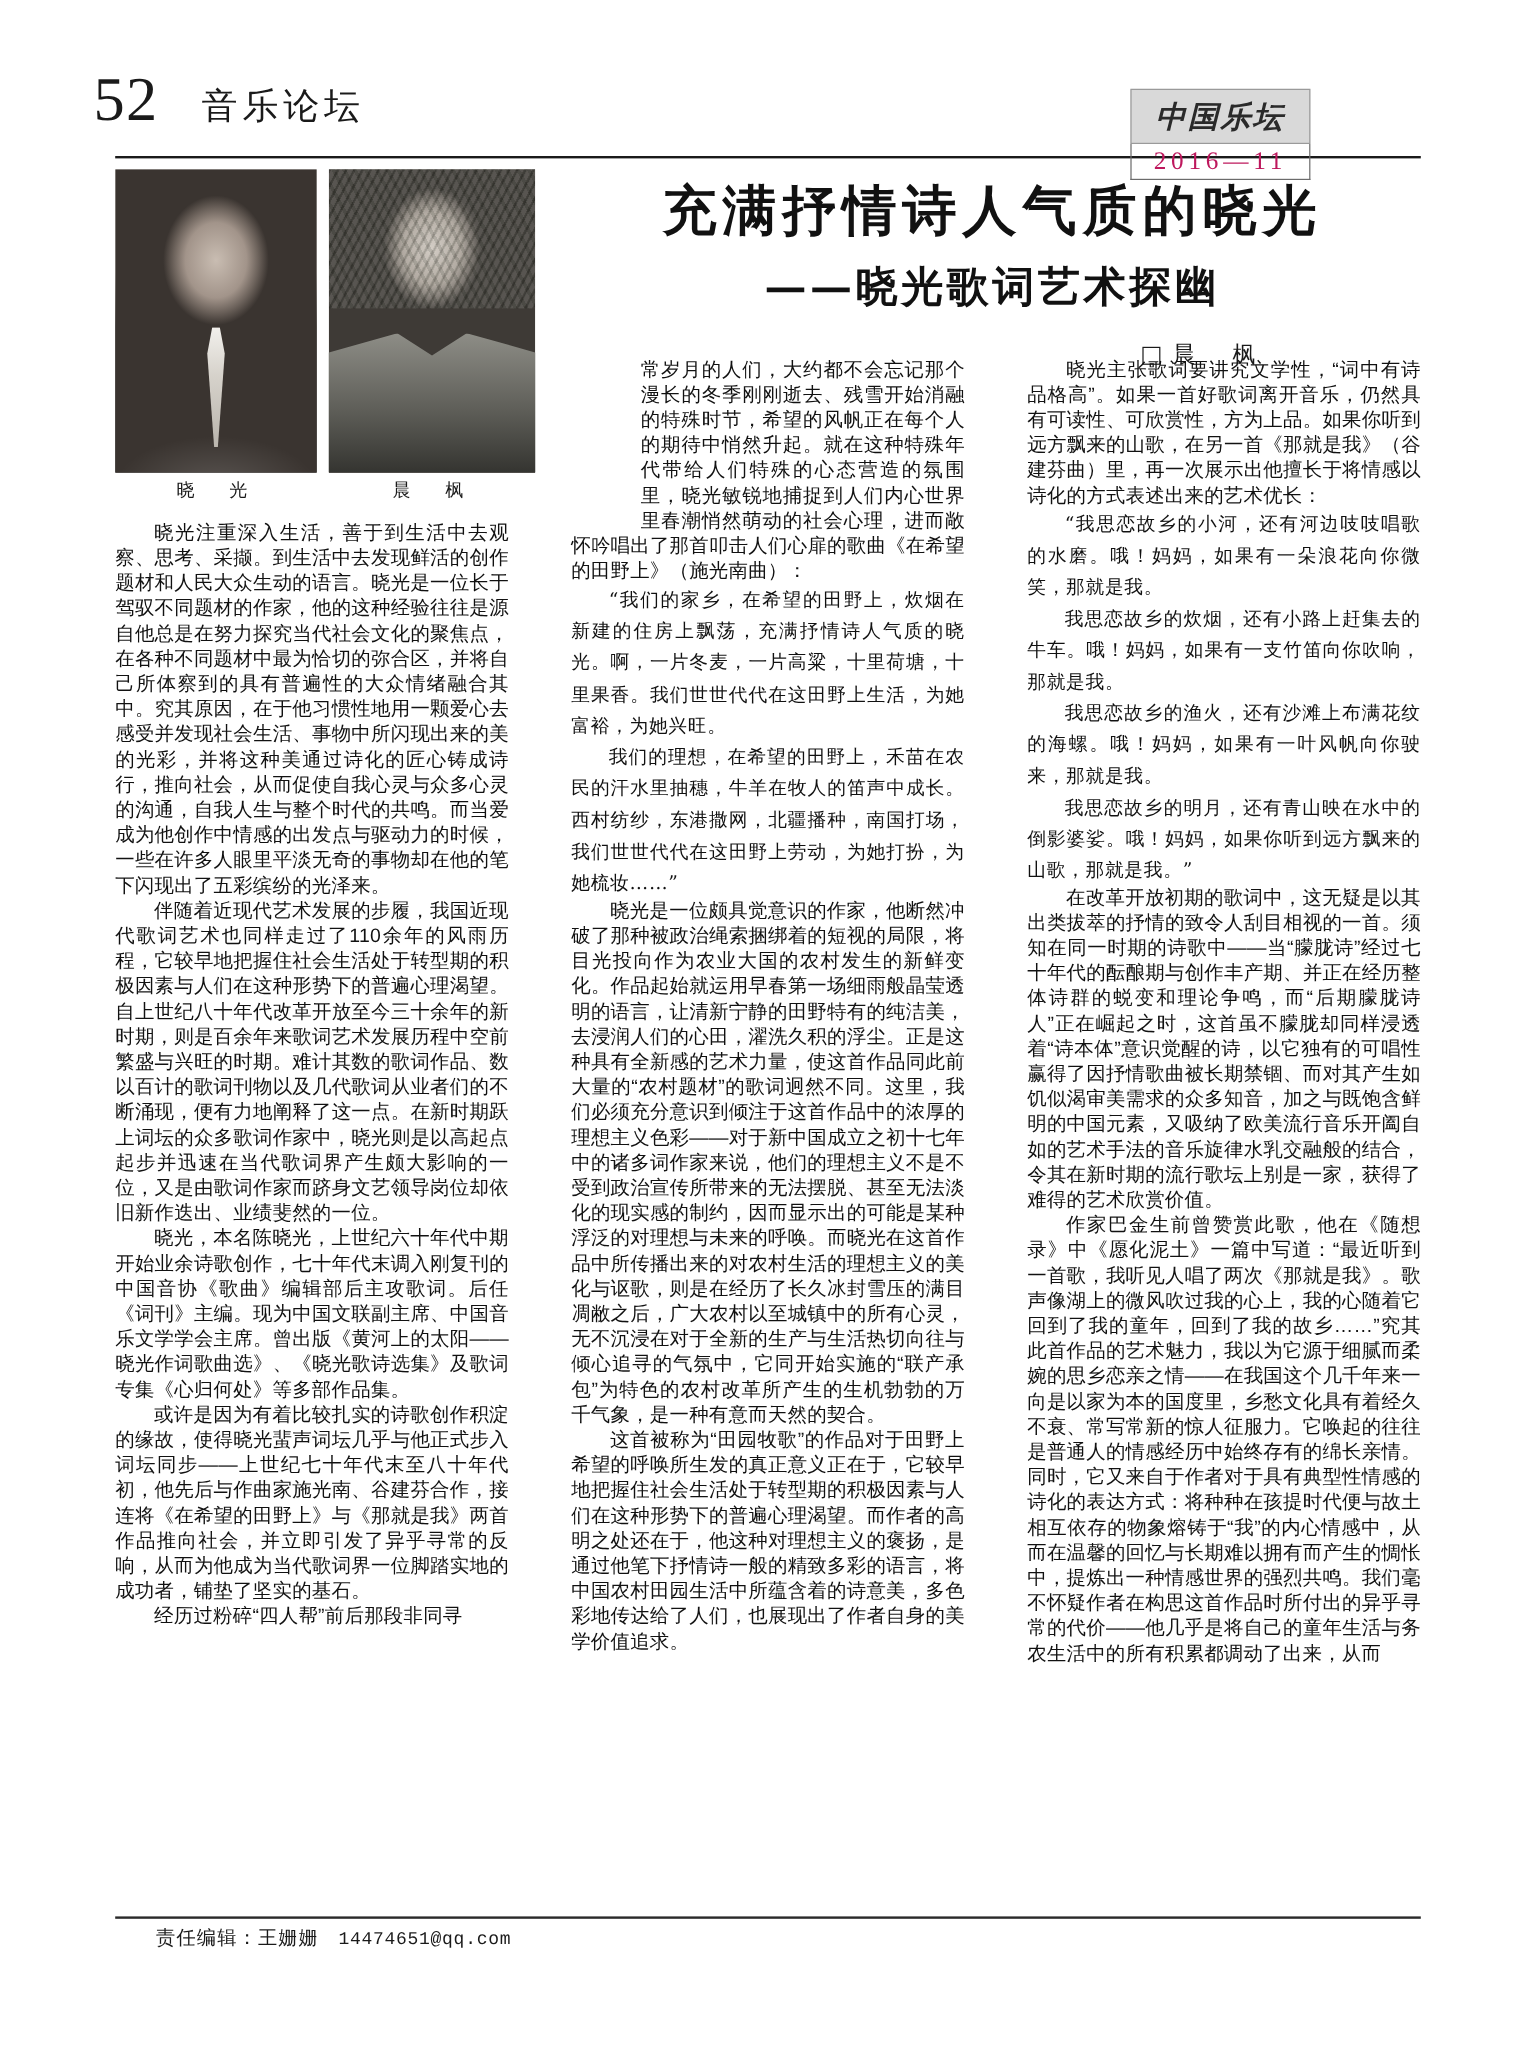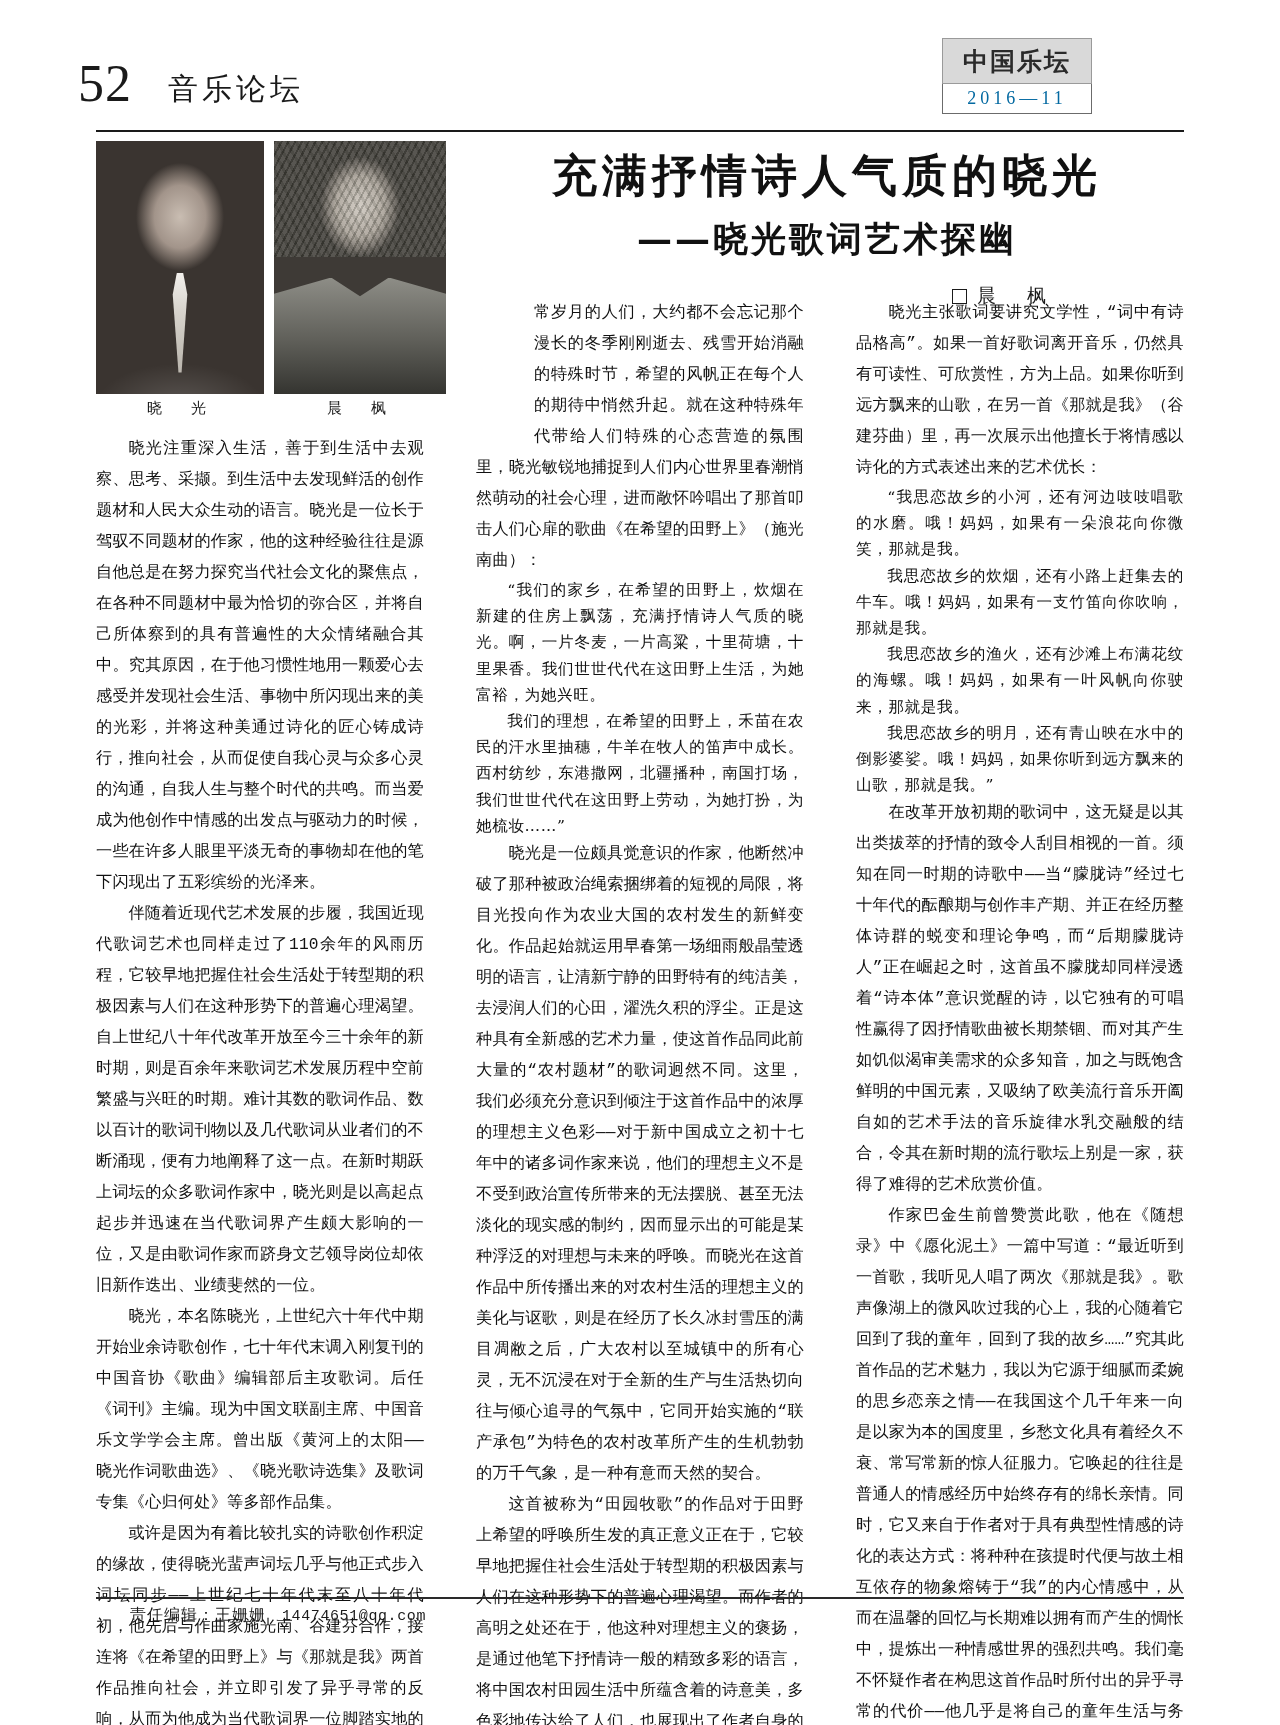--- a/index.html
+++ b/index.html
@@ -65,36 +65,38 @@
   }
   .masthead-logo {
     height: 46px;
     background: #d9d9d9;
     border: 1px solid #9a9a9a;
     display: flex;
     align-items: center;
     justify-content: center;
     font-family: "DejaVu Serif", serif;
     font-size: 25px;
+    font-style: italic;
     font-weight: 700;
     letter-spacing: 2px;
     color: #2a2a2a;
     box-sizing: border-box;
+    margin-top: 36px;
   }
   .masthead-date {
     height: 30px;
     border: 1px solid #6b6b6b;
     border-top: none;
     display: flex;
     align-items: center;
     justify-content: center;
     font-family: "Liberation Serif", serif;
-    font-size: 18px;
+    font-size: 21px;
     letter-spacing: 4px;
-    color: #0369a1;
+    color: #be185d;
     box-sizing: border-box;
   }
 
   
   .photo-block {
     position: absolute;
     left: 96px;
     top: 141px;
     width: 350px;
     height: 290px;
@@ -226,23 +228,23 @@
     position: absolute;
     top: 0;
     width: 328px;
   }
   .col.c1 { left: 0px;   top: 434px; }
   .col.c2 { left: 380px; top: 298px; }
   .col.c3 { left: 760px; top: 298px; }
 
   p.body {
     margin: 0;
-    font-family: Liberation Mono, monospace;
+    font-family: Liberation Sans, sans-serif;
     font-size: 16.2px;
-    line-height: 31px;
+    line-height: 21px;
     color: #111111;
     text-align: justify;
     text-align-last: left;
     text-indent: 2em;
     letter-spacing: 0.2px;
   }
   p.body.noindent { text-indent: 0; }
 
   
   .col.c2 .wrap-shape {

